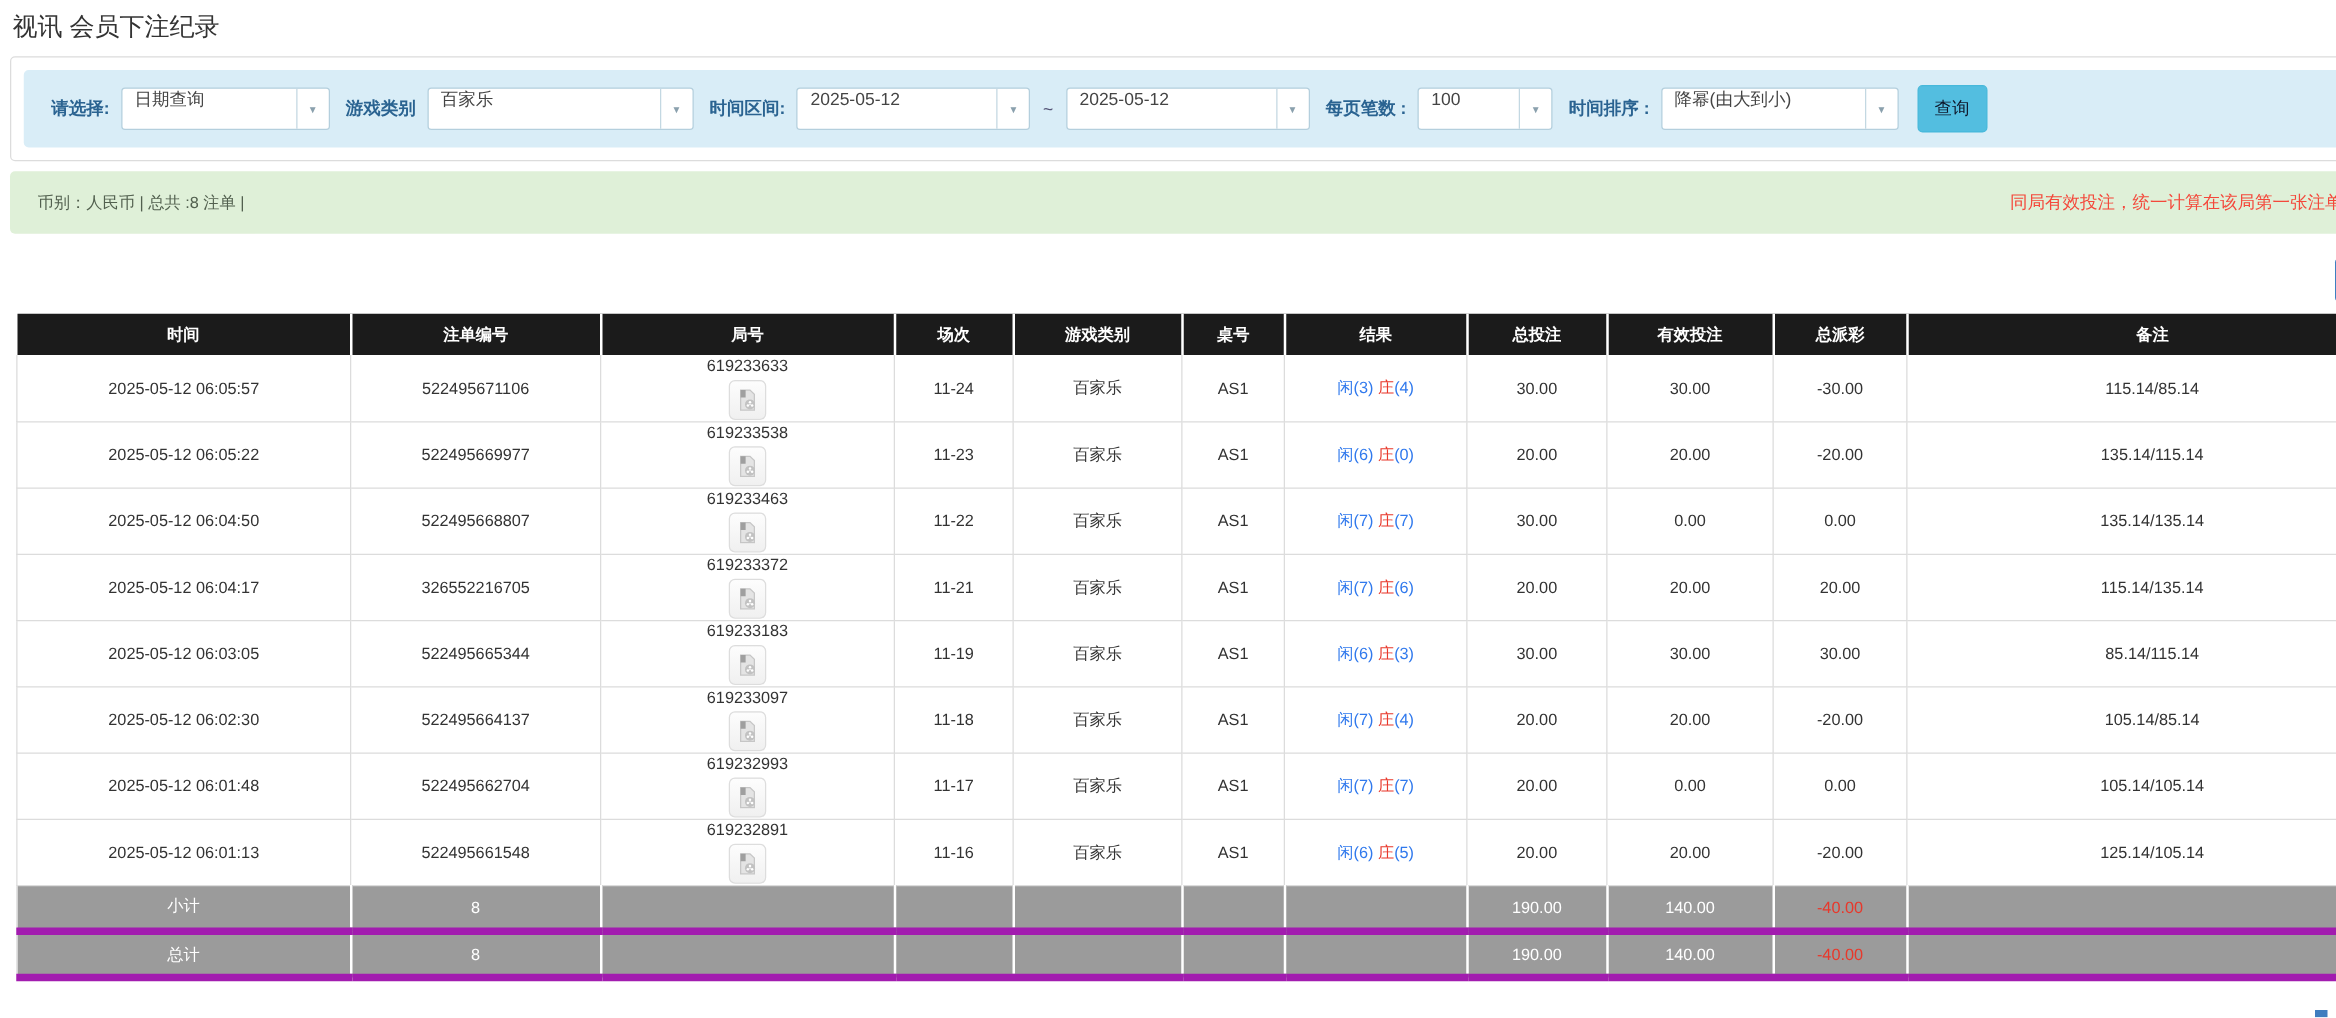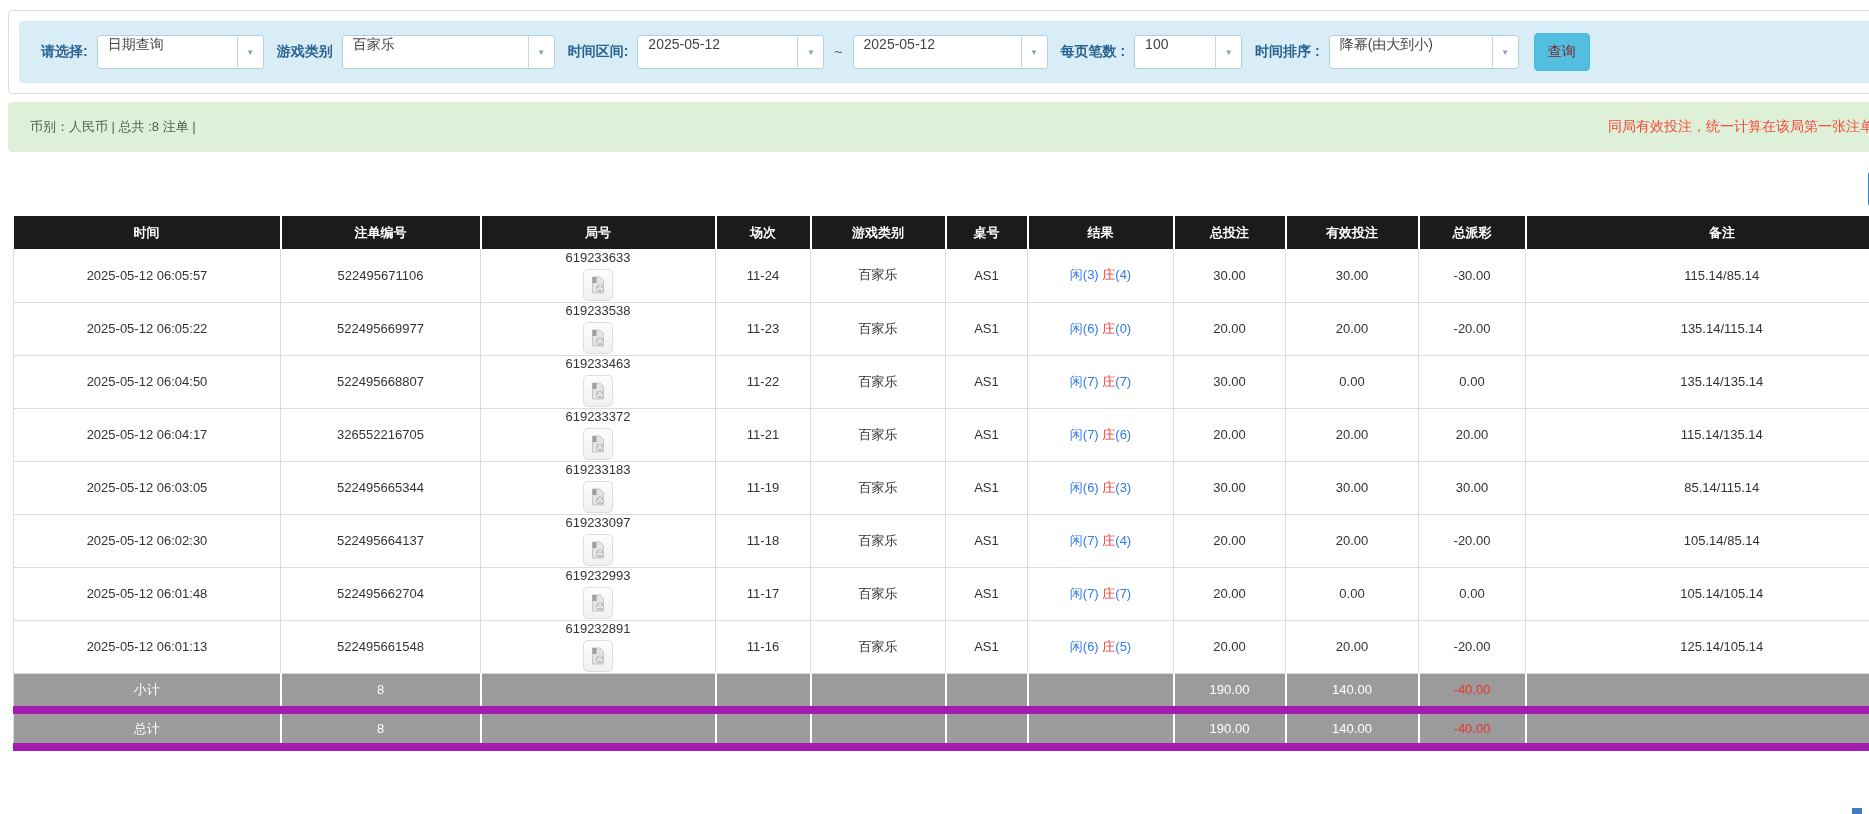--- a/index.html
+++ b/index.html
@@ -25,48 +25,49 @@
   .page-title{margin:8px 0 0 10px;font-size:20px;font-weight:400;color:#333;}
 
   .filter-panel{margin:10px 0 0 8px;width:1902px;border:1px solid #dcdcdc;border-radius:4px;background:#fff;padding:10px;}
   .filter-strip{background:var(--filter_bg);border-radius:4px;padding:12px 10px 12px 22px;display:flex;align-items:center;}
   .f-label{font-size:14px;font-weight:bold;color:var(--label_blue);white-space:nowrap;margin-right:9px;}
   .select{height:34px;background:#fff;border:1px solid #b4cfdd;border-radius:3px;display:flex;align-items:flex-start;margin-right:13px;cursor:pointer;}
   .select-text{flex:1;font-size:14px;color:#444;padding:0 10px;white-space:nowrap;overflow:hidden;}
   .caret-box{width:26px;height:100%;border-left:1px solid #c3d8e2;display:flex;align-items:center;justify-content:center;font-size:8px;color:#8aa0ad;}
   .w1{width:167px;} .w2{width:213px;} .w3{width:187px;} .w4{width:195px;} .w5{width:108px;} .w6{width:190px;}
   .tilde{font-size:14px;color:#557;margin:0 10px 0 -3px;}
-  .btn-query{height:38px;padding:0 13px;margin-left:2px;background:var(--accent_button);border:1px solid var(--accent_button_border);border-radius:4px;color:#7f1d1d;font-size:14px;cursor:pointer;font-family:inherit;}
+  .btn-query{height:38px;padding:0 13px;margin-left:2px;background:var(--accent_button);border:1px solid var(--accent_button_border);border-radius:4px;color:#0f172a;font-size:14px;cursor:pointer;font-family:inherit;}
 
   .summary-bar{margin:8px 0 0 8px;width:1902px;height:50px;background:var(--summary_bg);border-radius:4px;display:flex;align-items:center;padding:0 22px;}
   .summary-left{font-size:13px;color:var(--summary_text);white-space:nowrap;}
   .summary-right{margin-left:auto;font-size:14px;color:var(--notice_red);white-space:nowrap;}
 
   .table-zone{position:relative;margin:64px 0 0 13px;}
   .cutoff-btn{position:absolute;top:-45px;left:1855px;width:44px;height:36px;background:#3d7fc1;border-radius:4px;}
 
   table.bets{border-collapse:collapse;table-layout:fixed;width:1904px;}
   table.bets th{background:var(--header_bg);color:#fff;font-size:13px;font-weight:bold;height:33px;text-align:center;border-right:2px solid #fff;padding:0 4px;}
   table.bets th:last-child{border-right:none;}
   table.bets td{font-size:13px;color:#333;text-align:center;height:53px;border-right:1px solid var(--grid_line);border-bottom:1px solid var(--grid_line);background:#fff;padding:0 4px;}
   table.bets td:first-child{border-left:1px solid var(--grid_line);}
   table.bets td:last-child{border-right:none;}
   td .blue, .blue{color:var(--link_blue);}
   td .red, .red{color:var(--banker_red);}
-  tr.total-row td{background:var(--totals_bg);color:#fff;height:37px;border-right:2px solid #fff;border-bottom:8px solid #a21caf;font-size:13px;}
+  tr.total-row td{background:var(--totals_bg);color:#fff;height:37px;border-right:2px solid #fff;border-bottom:6px solid #a21caf;font-size:13px;}
   tr.total-row td.red{color:var(--negative_red);}
   .round-wrap{display:inline-flex;align-items:center;gap:4px;flex-direction:column;}
   .icon-btn{width:30px;height:32px;background:linear-gradient(#fdfdfd,#f0f0f0);border:1px solid #ddd;border-radius:5px;display:inline-flex;align-items:center;justify-content:center;cursor:pointer;padding:0;}
   .corner-frag{position:absolute;left:1852px;top:808px;width:10px;height:6px;background:#3f7dbf;}
 </style>
 </head>
 <body>
 
 <div class="viewport">
 
+  <h1 class="page-title">视讯 会员下注纪录</h1>
 
   <div class="filter-panel">
     <div class="filter-strip">
       <span class="f-label">请选择:</span>
       <div class="select w1">
         <span class="select-text">日期查询</span>
         <span class="caret-box">▼</span>
       </div>
 
       <span class="f-label">游戏类别</span>

